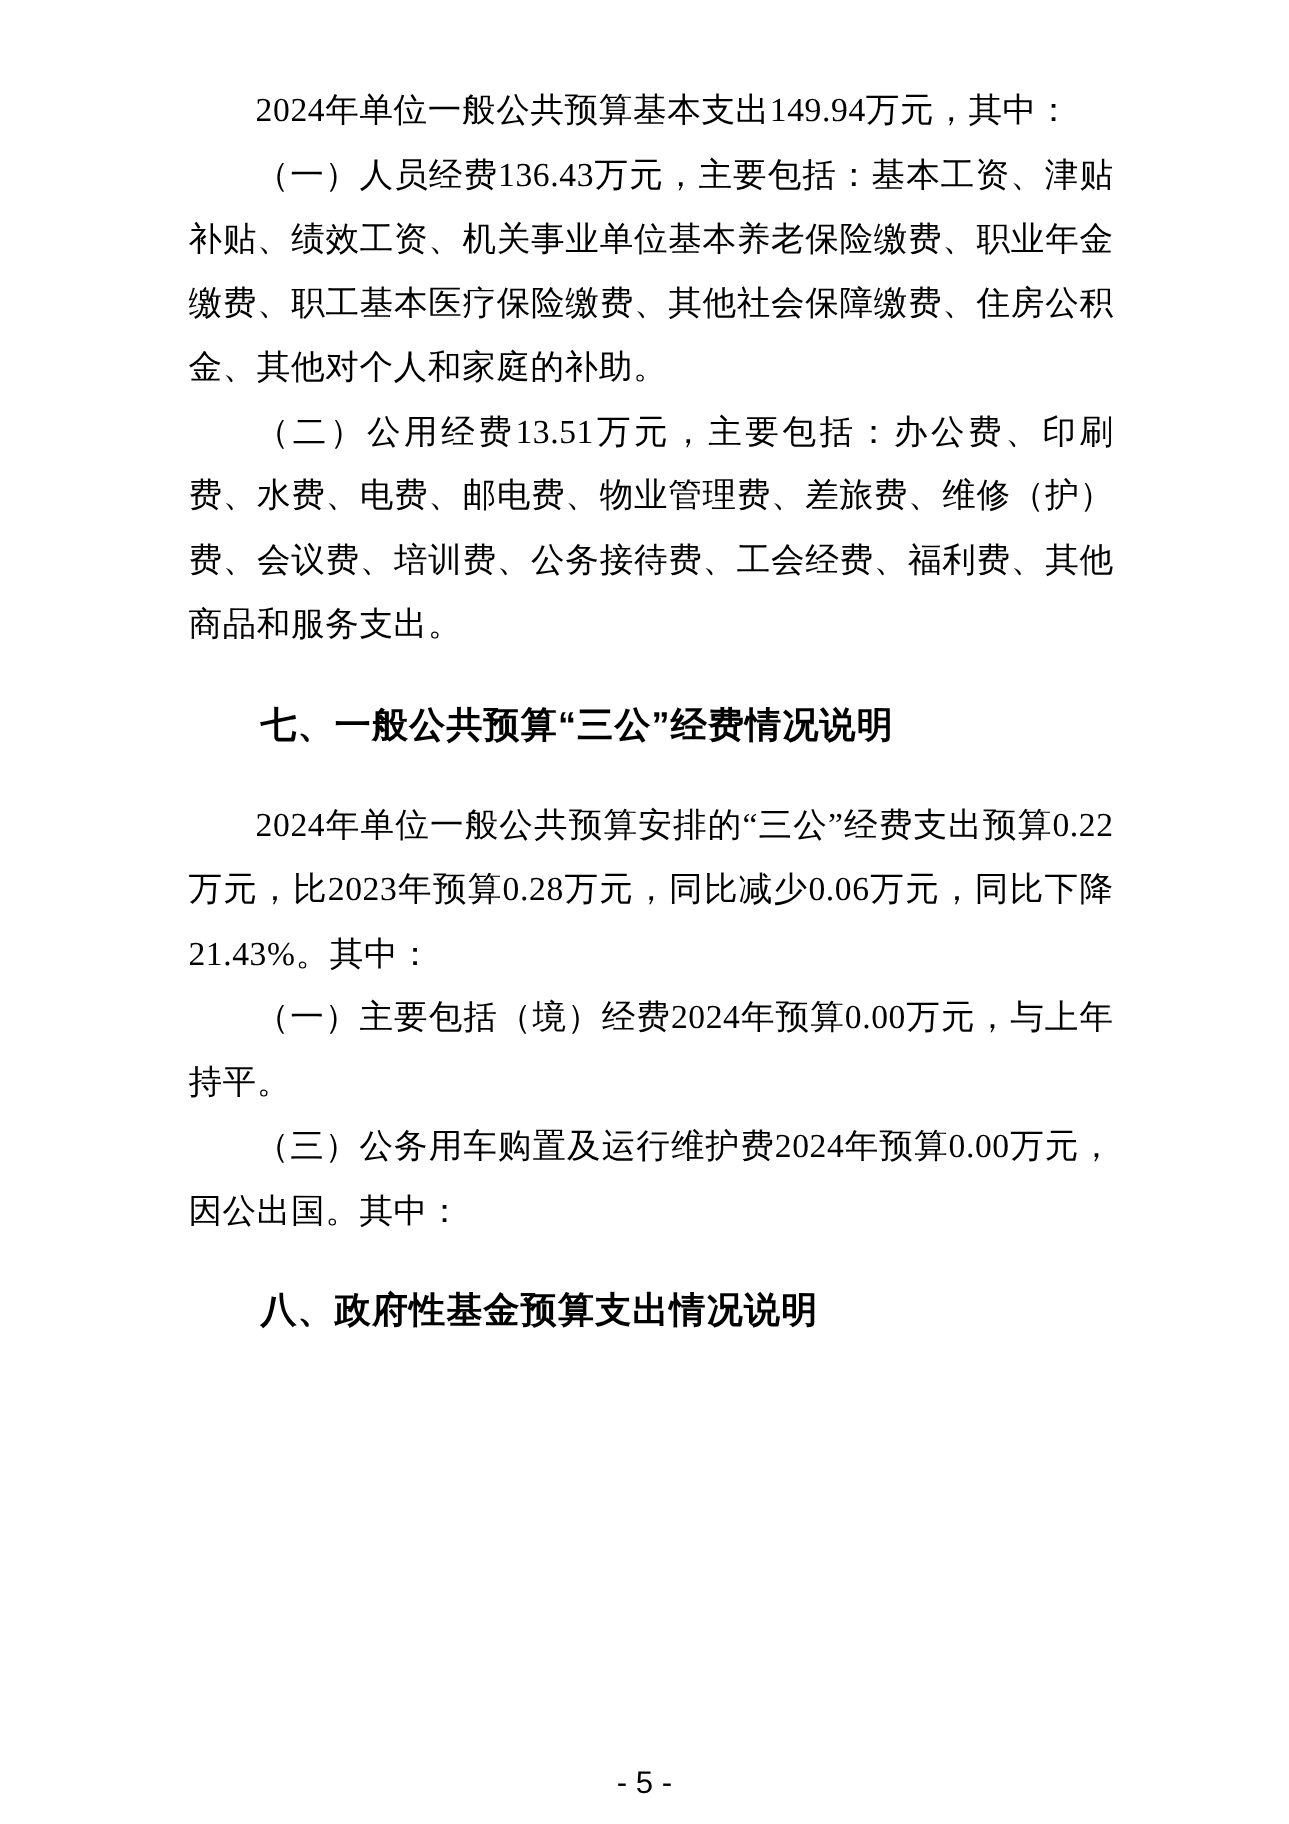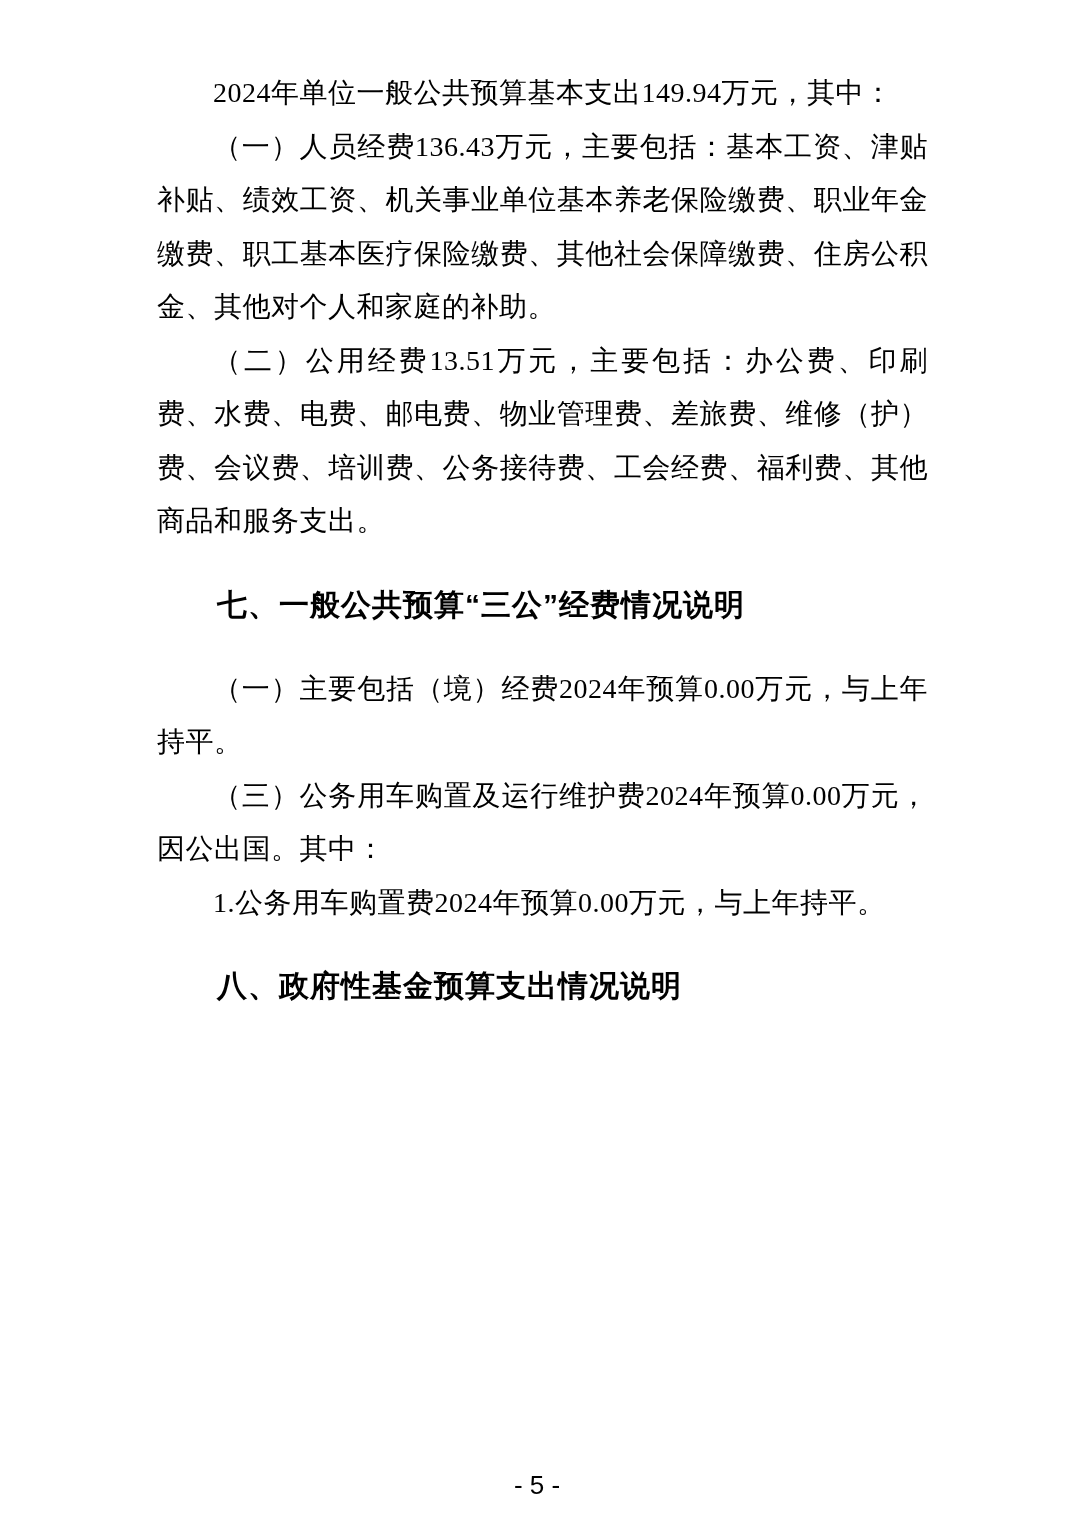--- a/index.html
+++ b/index.html
@@ -53,19 +53,19 @@
 </style>
 </head>
 <body>
 
 <div class="page">
   <div class="content">
     <p class="para">2024年单位一般公共预算基本支出149.94万元，其中：</p>
     <p class="para">（一）人员经费136.43万元，主要包括：基本工资、津贴补贴、绩效工资、机关事业单位基本养老保险缴费、职业年金缴费、职工基本医疗保险缴费、其他社会保障缴费、住房公积金、其他对个人和家庭的补助。</p>
     <p class="para">（二）公用经费13.51万元，主要包括：办公费、印刷费、水费、电费、邮电费、物业管理费、差旅费、维修（护）费、会议费、培训费、公务接待费、工会经费、福利费、其他商品和服务支出。</p>
     <h2 class="heading">七、一般公共预算“三公”经费情况说明</h2>
+    <p class="para">2024年单位一般公共预算安排的“三公”经费支出预算0.22万元，比2023年预算0.28万元，同比减少0.06万元，同比下降21.43%。其中：</p>
     <p class="para">（一）主要包括（境）经费2024年预算0.00万元，与上年持平。</p>
     <p class="para">（三）公务用车购置及运行维护费2024年预算0.00万元，因公出国。其中：</p>
-    <p class="para">1.公务用车购置费2024年预算0.00万元，与上年持平。</p>
     <h2 class="heading">八、政府性基金预算支出情况说明</h2>
   </div>
   <div class="footer">- 5 -</div>
 </div>
 
 </body></html>

